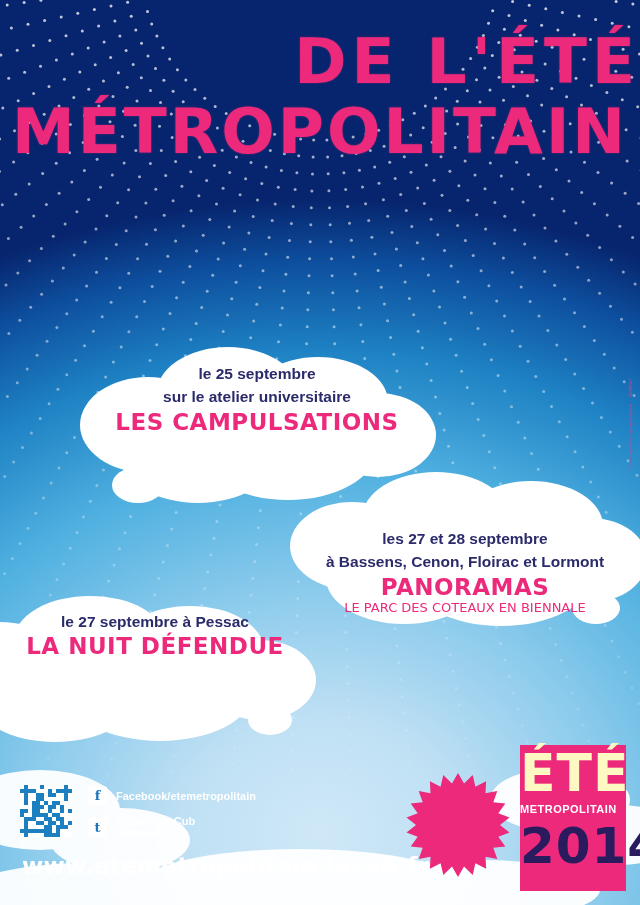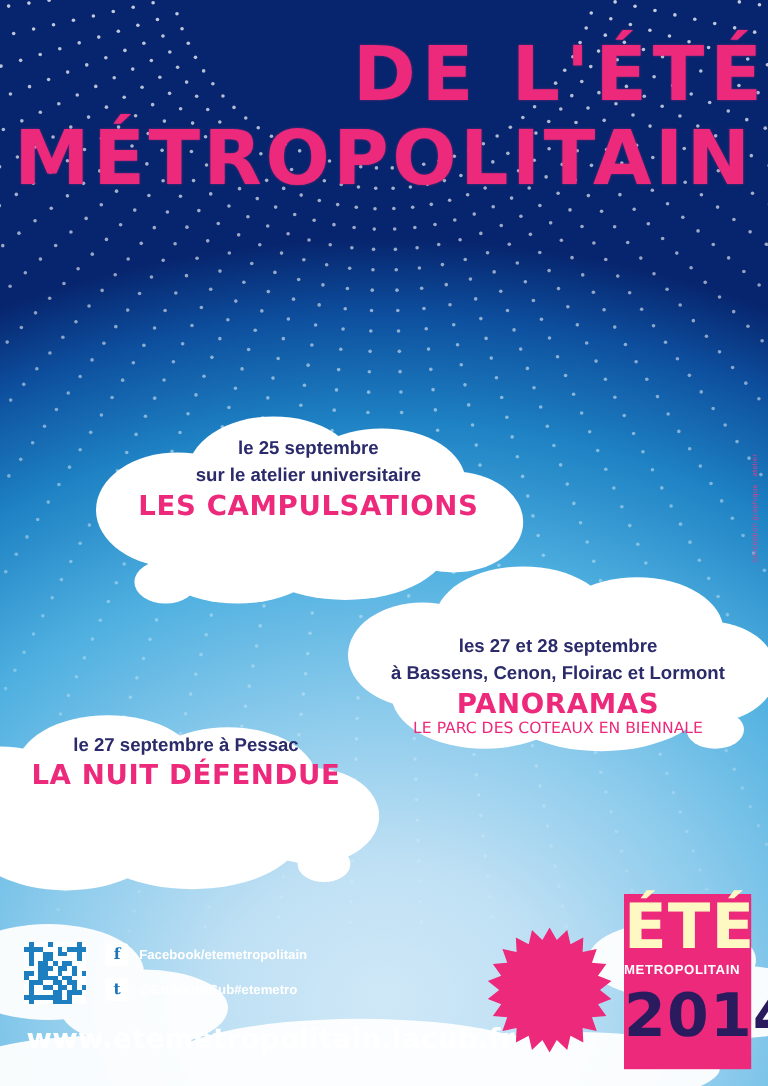--- a/index.html
+++ b/index.html
@@ -1173,21 +1173,21 @@
     <div class="social-row">
       <span class="sq">
           <span>f</span>
         </span>
       <span class="social-lbl">Facebook/etemetropolitain</span>
     </div>
     <div class="social-row">
       <span class="sq">
           <span>t</span>
         </span>
-      <span style="display:flex;flex-direction:row;">
+      <span style="display:flex;flex-direction:column;">
         <span class="social-lbl">@EteMetroCub</span>
         <span class="social-lbl">#etemetro</span>
       </span>
     </div>
   </div>
 
   <div class="weburl">www.etemetropolitain.lacub.fr</div>
 
   <div class="lacub">
     <svg class="lacub-inner" viewBox="0 0 104 104">

